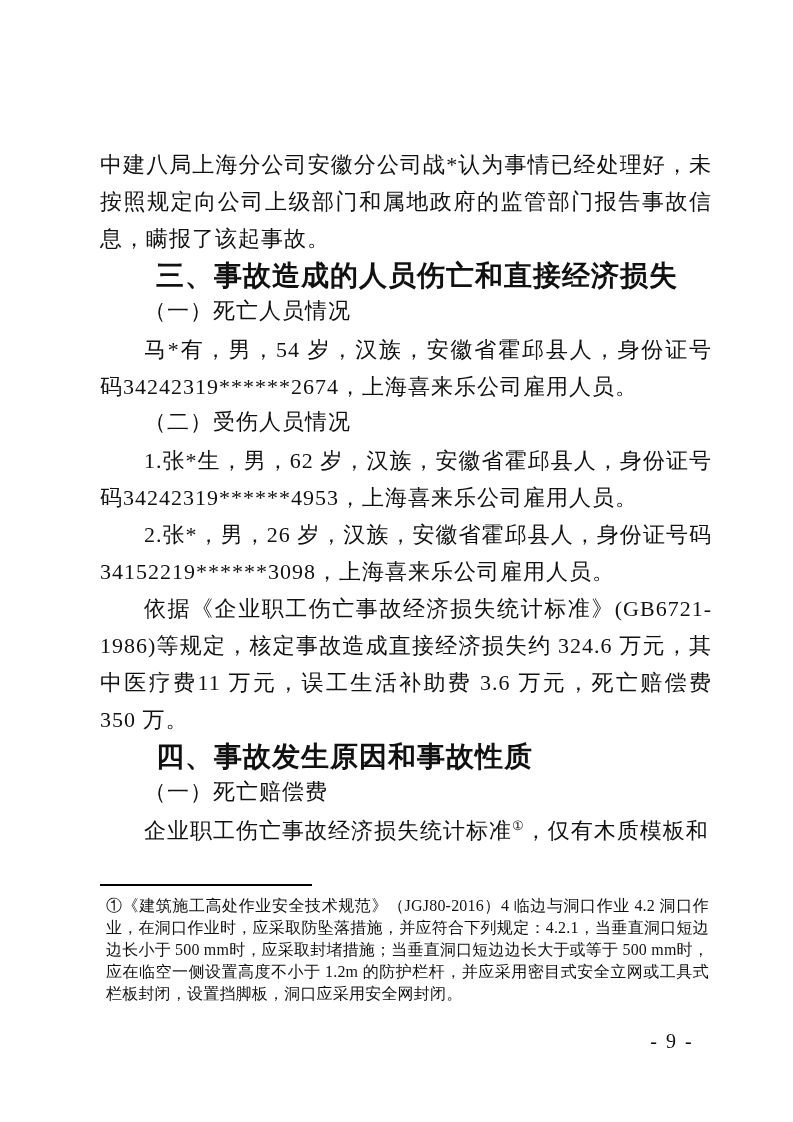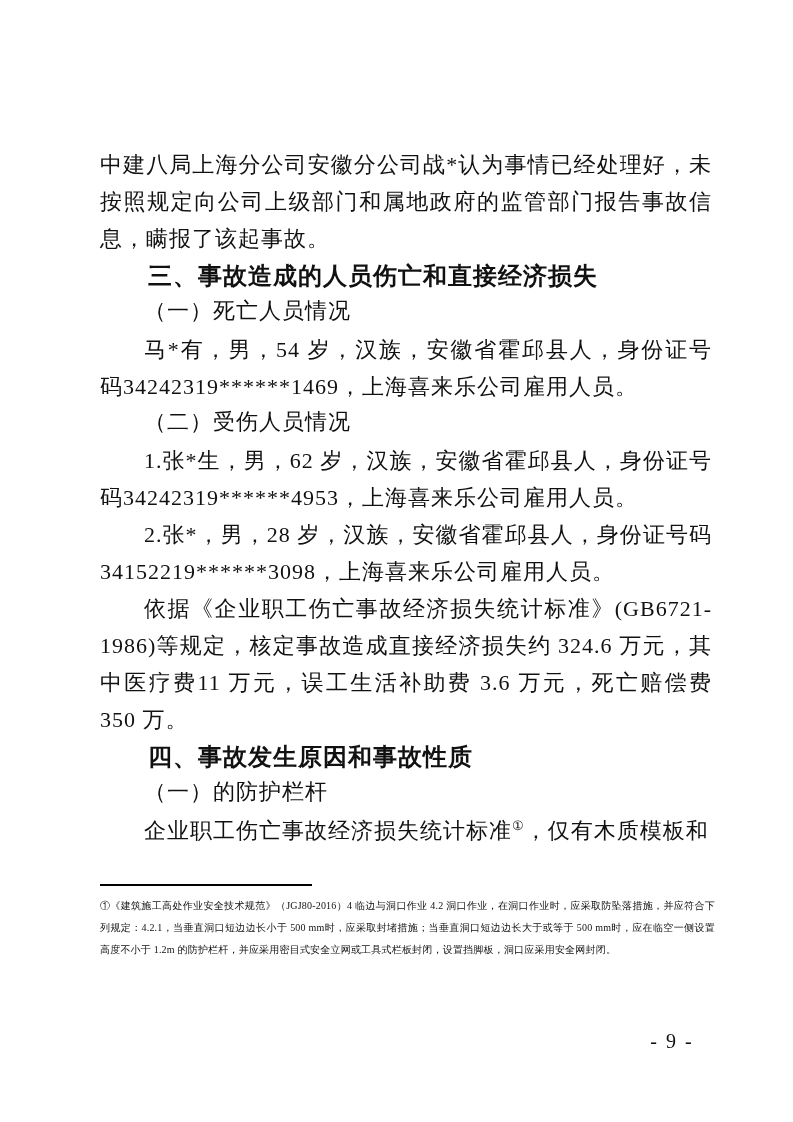--- a/index.html
+++ b/index.html
@@ -32,21 +32,21 @@
   }
   .para {
     text-indent: 2em;
   }
   .para.no-indent {
     text-indent: 0;
   }
   .heading {
     font-family: "Liberation Sans", "DejaVu Sans", sans-serif;
     font-weight: 700;
-    font-size: 24px;
+    font-size: 28px;
     text-indent: 2em;
     letter-spacing: 1px;
   }
   .subheading {
     text-indent: 2em;
     font-family: Liberation Mono, monospace;
   }
   .fn-ref {
     font-size: 13px;
     vertical-align: super;
@@ -58,22 +58,22 @@
     top: 884px;
     width: 615px;
   }
   .footnote-rule {
     width: 212px;
     height: 2px;
     background: #000000;
     margin-bottom: 9px;
   }
   .footnote {
-    margin: 0;
-    font-size: 10px;
+    margin: 6px;
+    font-size: 16px;
     line-height: 22px;
     text-align: justify;
     letter-spacing: 0.2px;
   }
   .page-number {
     position: absolute;
     top: 1030px;
     left: 622px;
     width: 100px;
     text-align: center;
@@ -86,34 +86,34 @@
 
 <div class="page">
 
   <div class="content">
     <p class="para no-indent">中建八局上海分公司安徽分公司战*认为事情已经处理好，未按照规定向公司上级部门和属地政府的监管部门报告事故信息，瞒报了该起事故。</p>
 
     <h2 class="heading">三、事故造成的人员伤亡和直接经济损失</h2>
 
     <p class="para subheading">（一）死亡人员情况</p>
 
-    <p class="para">马*有，男，54 岁，汉族，安徽省霍邱县人，身份证号码34242319******1469，上海喜来乐公司雇用人员。</p>
+    <p class="para">马*有，男，54 岁，汉族，安徽省霍邱县人，身份证号码34242319******2674，上海喜来乐公司雇用人员。</p>
 
     <p class="para subheading">（二）受伤人员情况</p>
 
     <p class="para">1.张*生，男，62 岁，汉族，安徽省霍邱县人，身份证号码34242319******4953，上海喜来乐公司雇用人员。</p>
 
-    <p class="para">2.张*，男，28 岁，汉族，安徽省霍邱县人，身份证号码34152219******3098，上海喜来乐公司雇用人员。</p>
+    <p class="para">2.张*，男，26 岁，汉族，安徽省霍邱县人，身份证号码34152219******3098，上海喜来乐公司雇用人员。</p>
 
 
     <p class="para">依据《企业职工伤亡事故经济损失统计标准》(GB6721-1986)等规定，核定事故造成直接经济损失约 324.6 万元，其中医疗费11 万元，误工生活补助费 3.6 万元，死亡赔偿费 350 万。</p>
 
     <h2 class="heading">四、事故发生原因和事故性质</h2>
 
-    <p class="para subheading">（一）的防护栏杆</p>
+    <p class="para subheading">（一）死亡赔偿费</p>
 
     <p class="para"><span>企业职工伤亡事故经济损失统计标准</span><sup class="fn-ref">①</sup><span>，仅有木质模板和</span></p>
   </div>
 
   <div class="footnote-area">
     <div class="footnote-rule"></div>
     <p class="footnote">①《建筑施工高处作业安全技术规范》（JGJ80-2016）4 临边与洞口作业 4.2 洞口作业，在洞口作业时，应采取防坠落措施，并应符合下列规定：4.2.1，当垂直洞口短边边长小于 500 mm时，应采取封堵措施；当垂直洞口短边边长大于或等于 500 mm时，应在临空一侧设置高度不小于 1.2m 的防护栏杆，并应采用密目式安全立网或工具式栏板封闭，设置挡脚板，洞口应采用安全网封闭。</p>
   </div>
 
   <div class="page-number">- 9 -</div>

